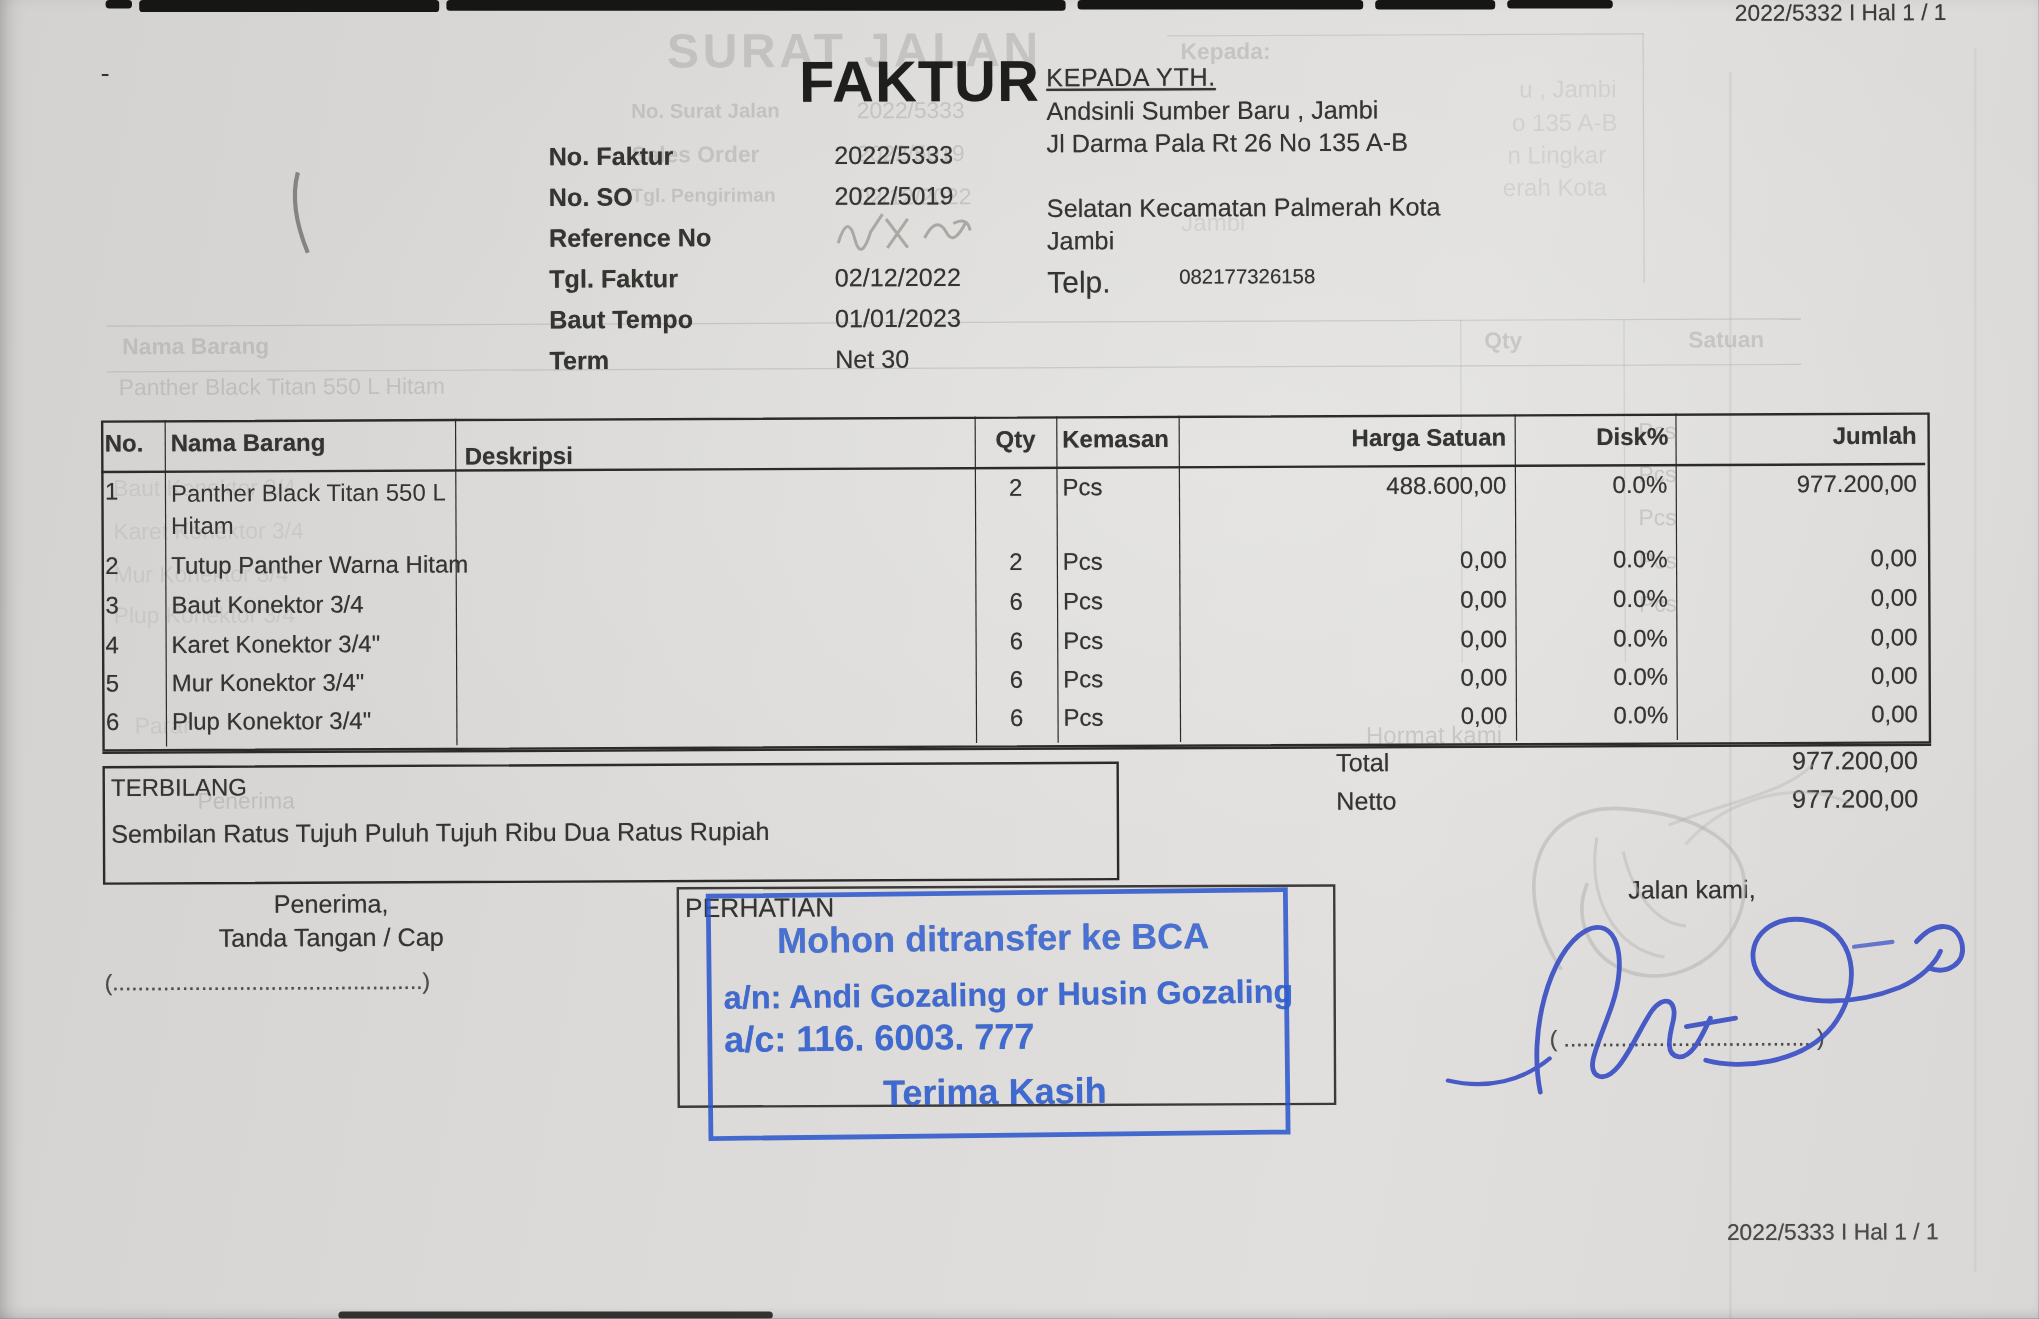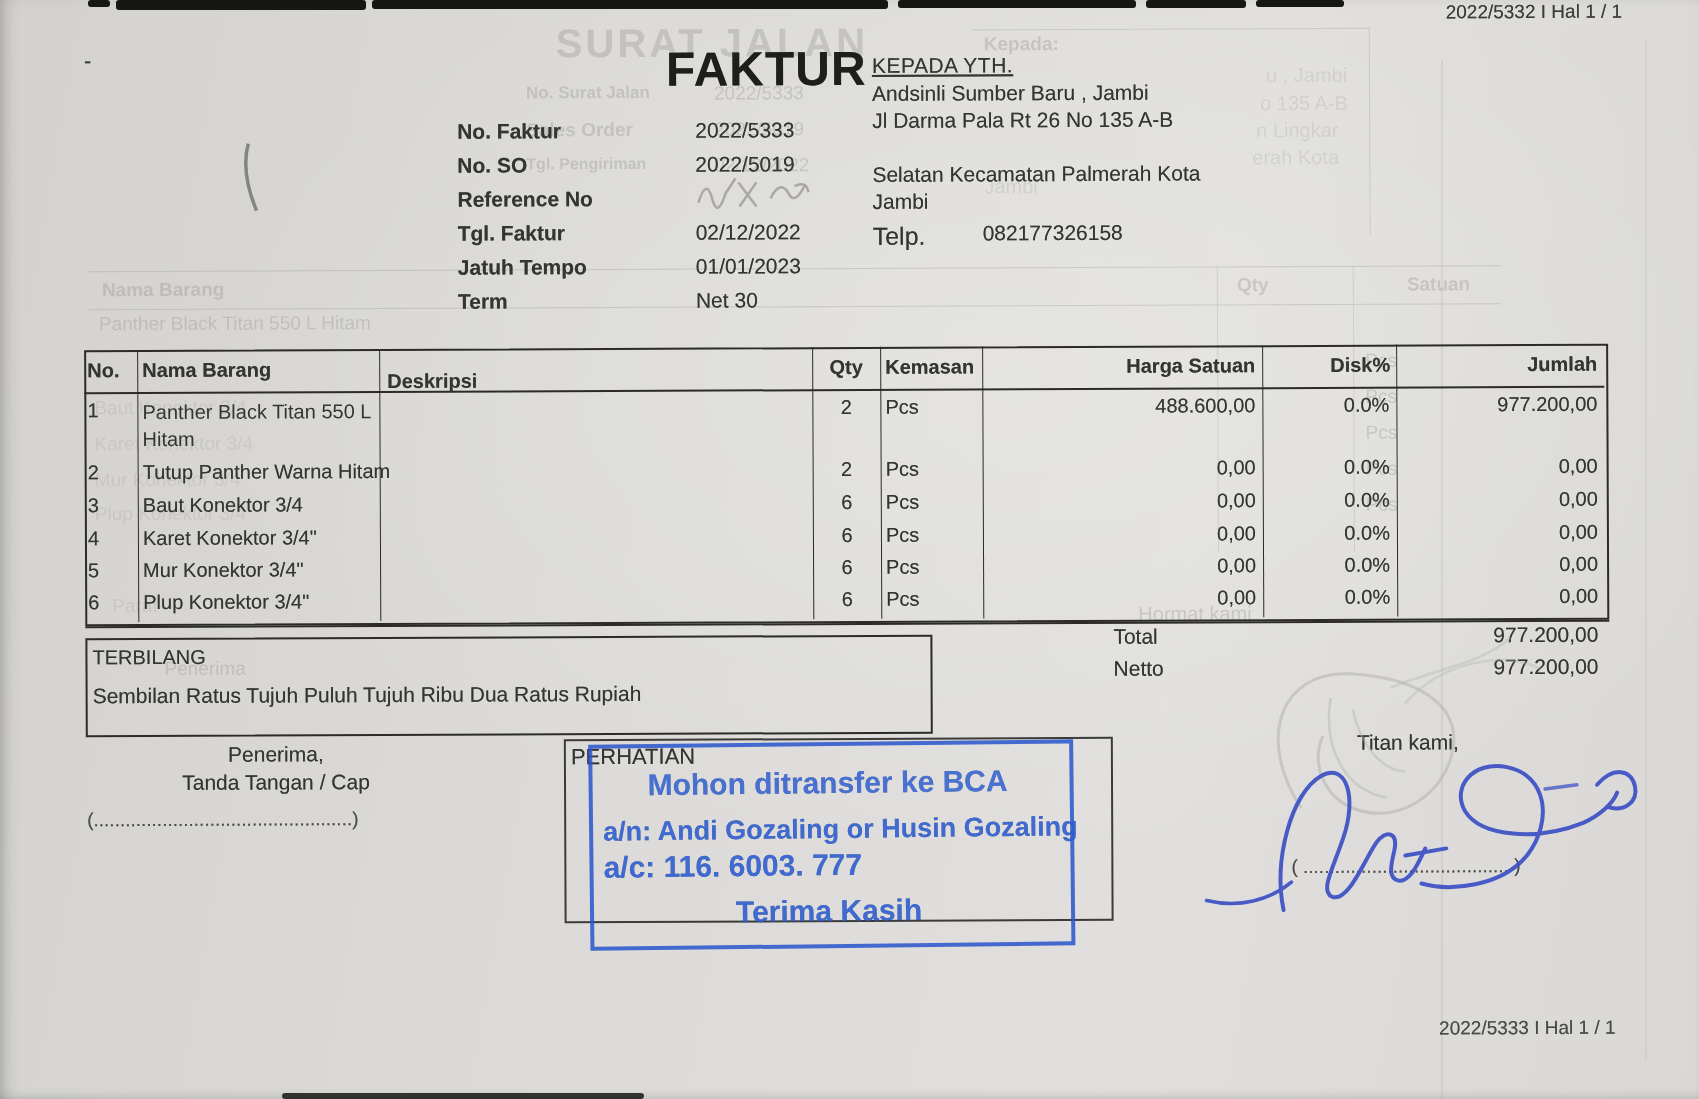--- a/index.html
+++ b/index.html
@@ -88,32 +88,32 @@
     <div class="abs t b" style="left:668px;top:42px;font-size:48px;letter-spacing:1px;color:#1e1e1c">FAKTUR</div>
 
     <div class="abs t b" style="left:459px;top:118px;font-size:21px">No. Faktur</div>
     <div class="abs t" style="left:697px;top:118px;font-size:21px">2022/5333</div>
     <div class="abs t b" style="left:459px;top:152px;font-size:21px">No. SO</div>
     <div class="abs t" style="left:697px;top:152px;font-size:21px">2022/5019</div>
     <div class="abs t b" style="left:459px;top:186px;font-size:21px">Reference No</div>
     <div class="abs t" style="left:697px;top:186px;font-size:21px"></div>
     <div class="abs t b" style="left:459px;top:220px;font-size:21px">Tgl. Faktur</div>
     <div class="abs t" style="left:697px;top:220px;font-size:21px">02/12/2022</div>
-    <div class="abs t b" style="left:459px;top:254px;font-size:21px">Jatuh Tempo</div>
+    <div class="abs t b" style="left:459px;top:254px;font-size:21px">Baut Tempo</div>
     <div class="abs t" style="left:697px;top:254px;font-size:21px">01/01/2023</div>
     <div class="abs t b" style="left:459px;top:288px;font-size:21px">Term</div>
     <div class="abs t" style="left:697px;top:288px;font-size:21px">Net 30</div>
 
     <div class="abs t" style="left:874px;top:54px;font-size:21px;text-decoration:underline;letter-spacing:.5px">KEPADA YTH.</div>
     <div class="abs t" style="left:874px;top:82px;font-size:21px">Andsinli Sumber Baru , Jambi</div>
     <div class="abs t" style="left:874px;top:109px;font-size:21px">Jl Darma Pala Rt 26 No 135 A-B</div>
     <div class="abs t" style="left:874px;top:163px;font-size:21px">Selatan Kecamatan Palmerah Kota</div>
     <div class="abs t" style="left:874px;top:190px;font-size:21px">Jambi</div>
     <div class="abs t" style="left:874px;top:222px;font-size:25px">Telp.</div>
-    <div class="abs t" style="left:984px;top:222px;font-size:21px">082177326158</div>
+    <div class="abs t" style="left:984px;top:222px;font-size:17px">082177326158</div>
 
     <div class="abs" style="left:85px;top:347px;width:1520px;height:272px;border:2px solid #2c2b29"></div>
     <div class="abs line" style="left:85px;top:623px;width:1524px;height:2px"></div>
     <div class="abs line" style="left:85px;top:389px;width:1520px;height:2px"></div>
 
     <div class="abs line" style="left:138px;top:347px;width:1px;height:272px"></div>
     <div class="abs line" style="left:380px;top:347px;width:1px;height:272px"></div>
     <div class="abs line" style="left:813px;top:347px;width:1px;height:272px"></div>
     <div class="abs line" style="left:881px;top:347px;width:1px;height:272px"></div>
     <div class="abs line" style="left:983px;top:347px;width:1px;height:272px"></div>
@@ -193,21 +193,21 @@
     <div class="abs" style="left:563px;top:738px;width:545px;height:180px;border:2px solid #3c3b38"></div>
     <div class="abs t" style="left:570px;top:744px;font-size:22px">PERHATIAN</div>
 
     <div class="abs" style="left:588px;top:742px;width:477px;height:198px;border:4px solid rgba(40,85,205,.85);transform:rotate(-0.4deg)">
       <div class="abs t stampblue c" style="left:0;top:20px;width:470px;font-size:30px;font-weight:600;opacity:.85">Mohon ditransfer ke BCA</div>
       <div class="abs t stampblue" style="left:10px;top:68px;font-size:27px;font-weight:600;opacity:.9">a/n: Andi Gozaling or Husin Gozaling</div>
       <div class="abs t stampblue b" style="left:10px;top:102px;font-size:30px;opacity:.9">a/c: 116. 6003. 777</div>
       <div class="abs t stampblue b c" style="left:0;top:148px;width:470px;font-size:30px;opacity:.9">Terima Kasih</div>
     </div>
 
-    <div class="abs t" style="left:1356px;top:733px;font-size:21px">Titan kami,</div>
+    <div class="abs t" style="left:1356px;top:733px;font-size:21px">Jalan kami,</div>
     <div class="abs t" style="left:1290px;top:858px;font-size:19px;color:#4c4c49">( ....................................... )</div>
 
     <div class="abs t" style="left:1437px;top:1020px;font-size:19px;color:#4a4a47">2022/5333 I Hal 1 / 1</div>
 
     <svg class="abs" style="left:0;top:0" width="1699" height="1099" viewBox="0 0 1699 1099">
 
       <path d="M250 141 C 244 163, 249 186, 258 208" stroke="#6f6f6b" stroke-width="3.5" fill="none" opacity=".8"></path>
 
       <path d="M700 202 q 8 -26 14 -3 q 5 19 13 -6 l 10 -15 M740 182 l 18 24 M758 182 l -17 24 M772 198 q 10 -19 18 -5 q 6 13 17 -9 M796 186 q 12 -6 14 6" stroke="#97968f" stroke-width="2.5" fill="none" opacity=".75"></path>
 

